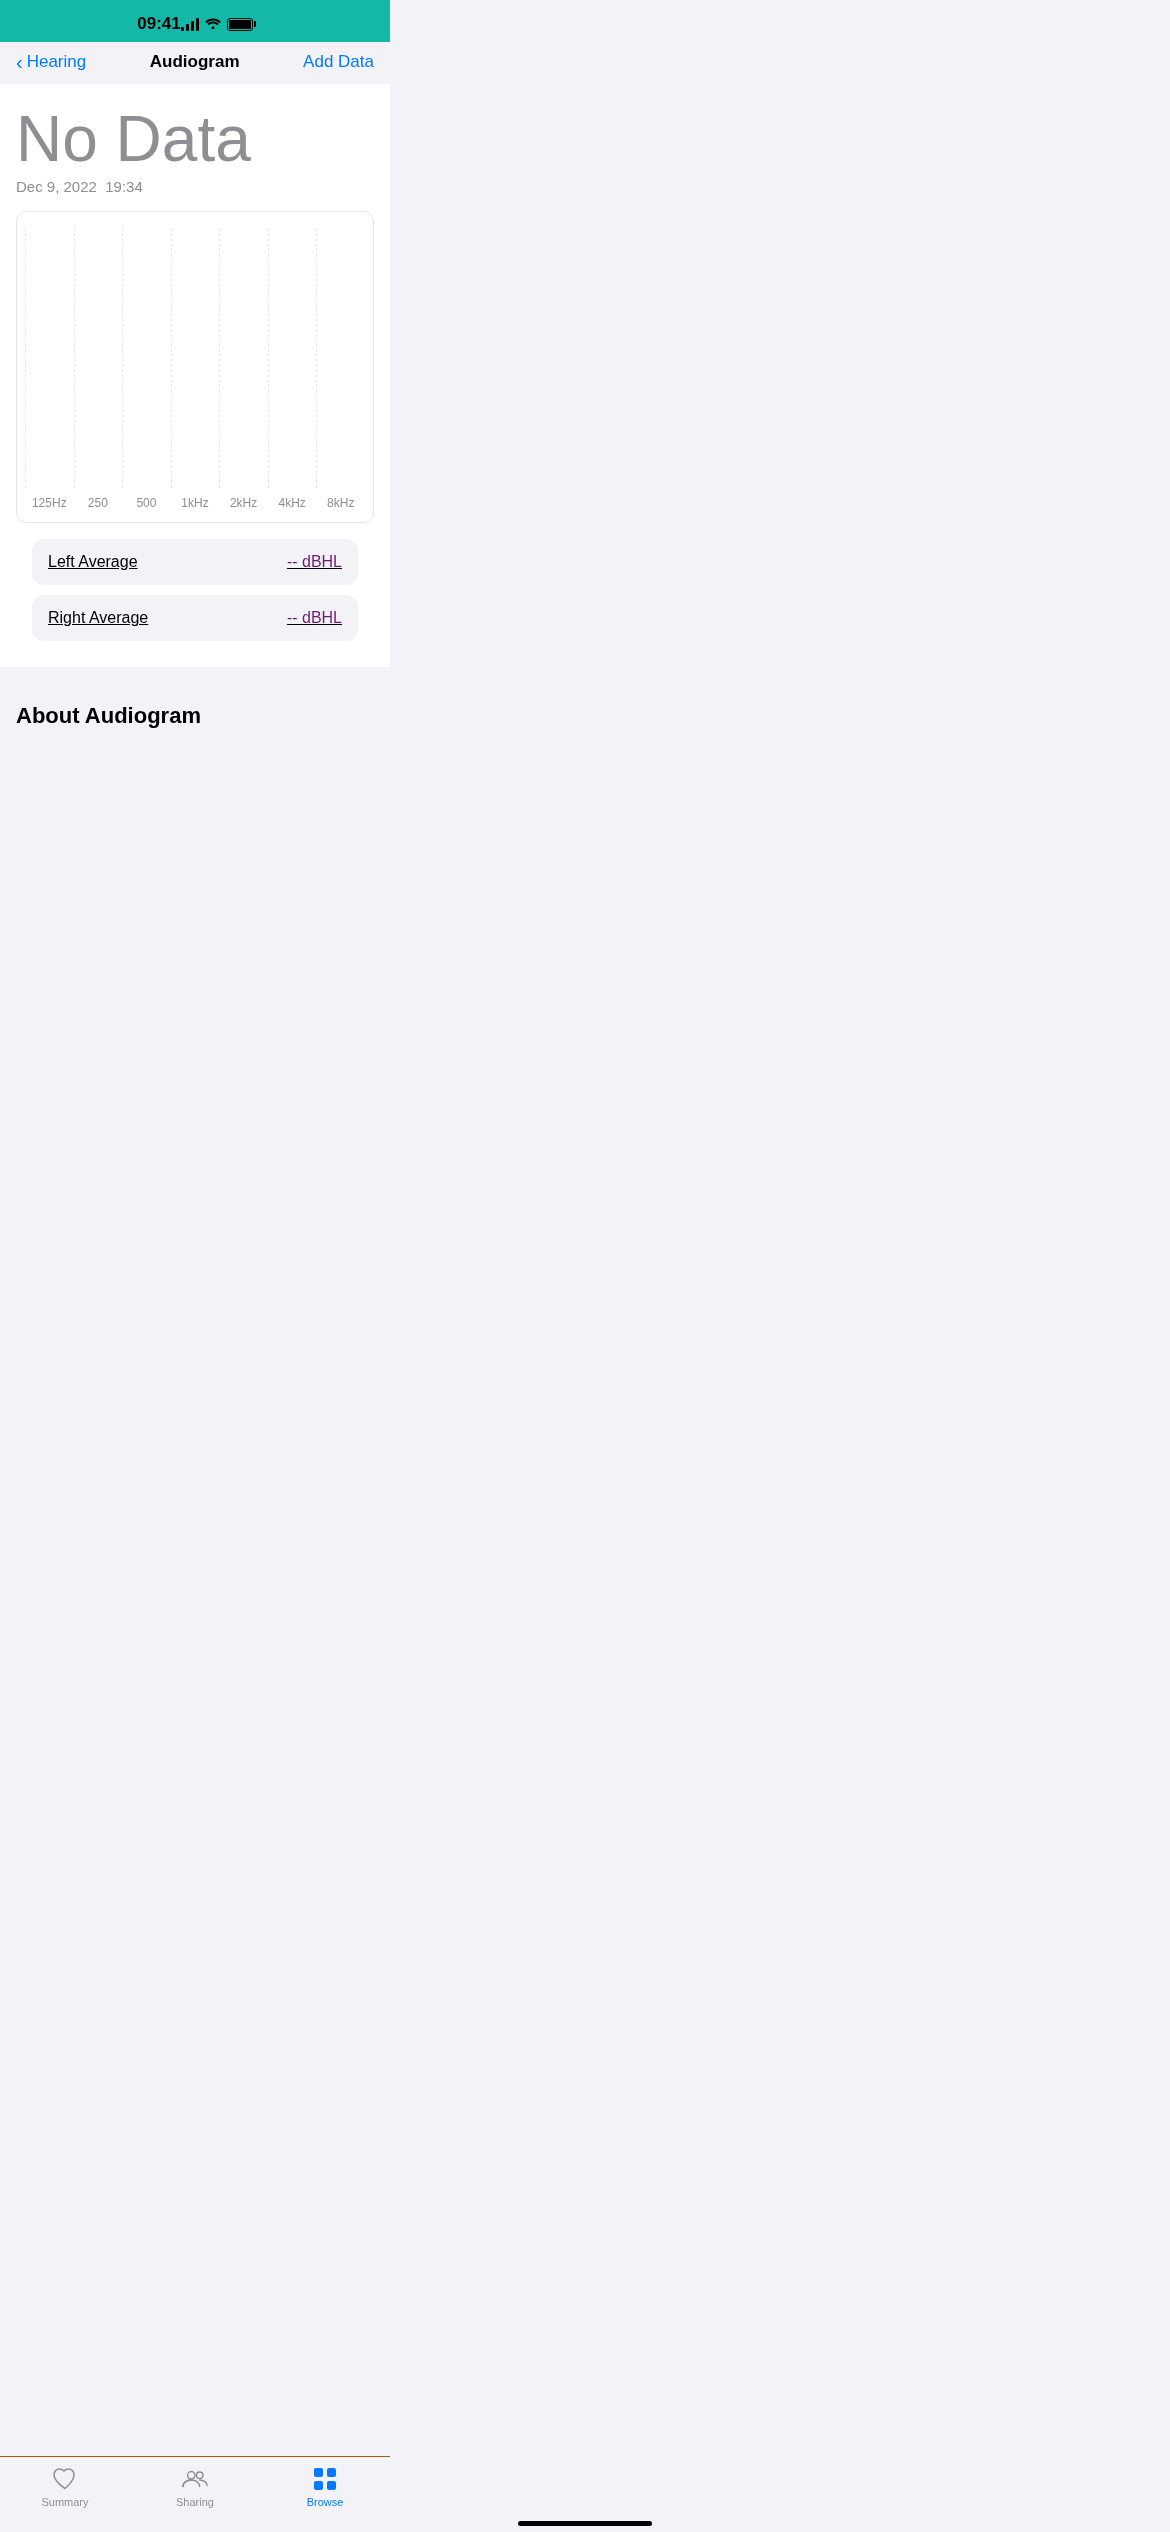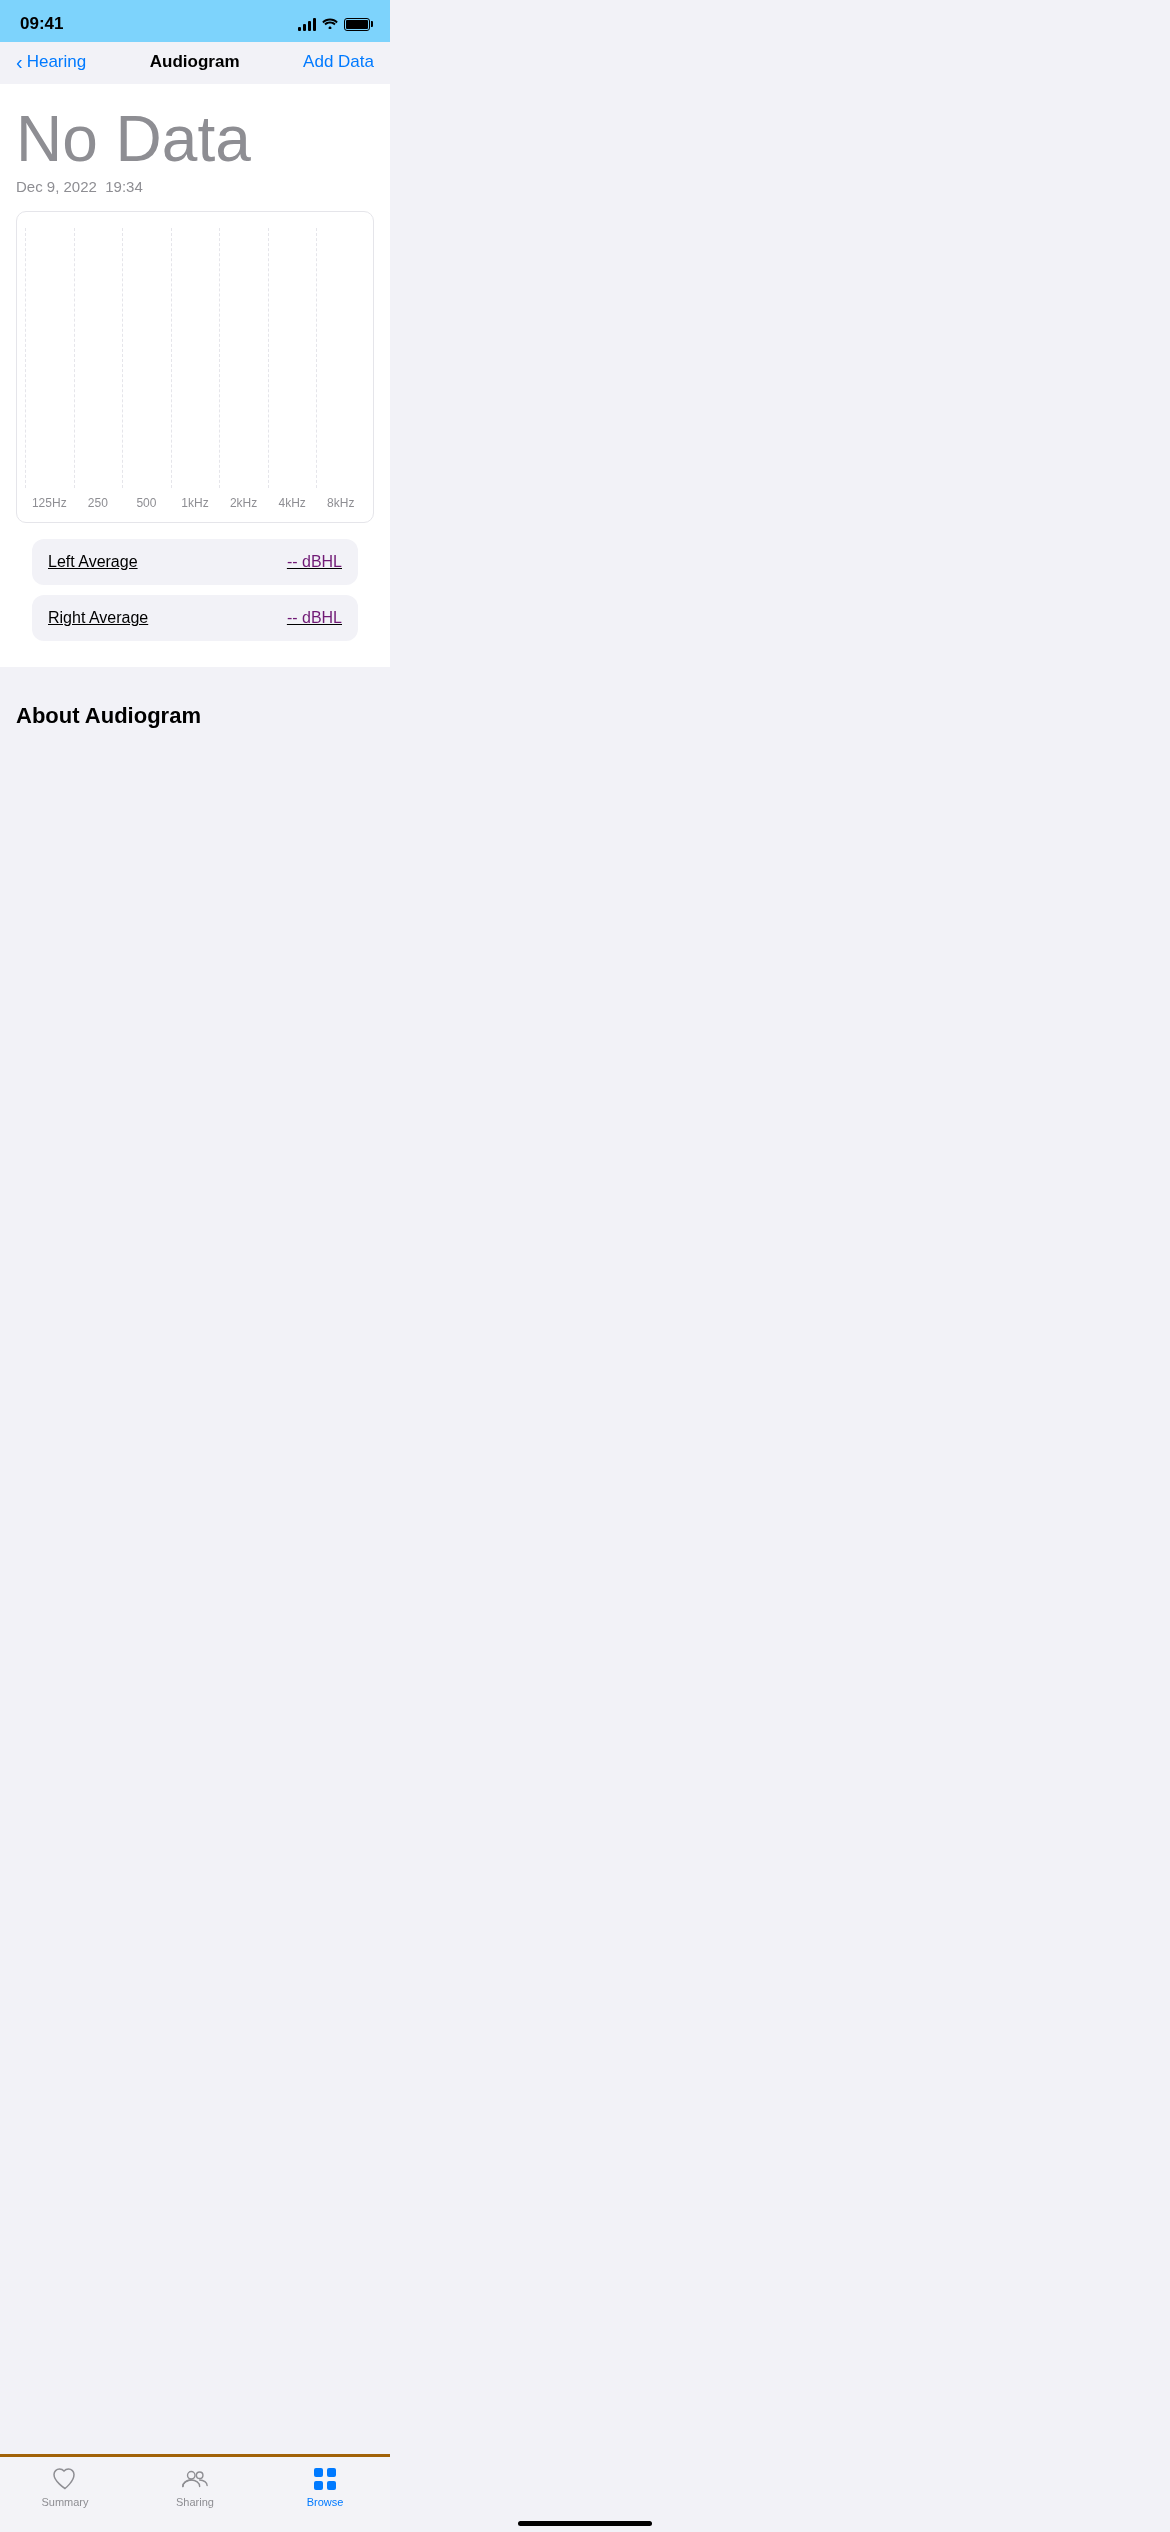--- a/index.html
+++ b/index.html
@@ -9,24 +9,24 @@
       width: 390px;
       min-height: 844px;
       background: #f2f2f7;
       font-family: -apple-system, BlinkMacSystemFont, 'SF Pro Display', 'Helvetica Neue', sans-serif;
       overflow-x: hidden;
     }
 
     
     .status-bar {
       display: flex;
-      justify-content: space-between;
+      justify-content: center;
       align-items: center;
       padding: 14px 20px 8px;
-      background: #7dd3fc;
+      background: #14b8a6;
     }
     .status-time {
       font-size: 17px;
       font-weight: 600;
       color: #000;
     }
     .status-icons {
       display: flex;
       align-items: center;
       gap: 6px;
@@ -223,21 +223,21 @@
       line-height: 1.4;
     }
 
     
     .tab-bar {
       position: fixed;
       bottom: 0;
       left: 0;
       width: 390px;
       background: rgba(242, 242, 247, 0.95);
-      border-top: 3px solid #a16207;
+      border-top: 1px solid #a16207;
       display: flex;
       justify-content: space-around;
       padding: 8px 0 24px;
     }
 
     .tab-item {
       display: flex;
       flex-direction: column;
       align-items: center;
       gap: 3px;

